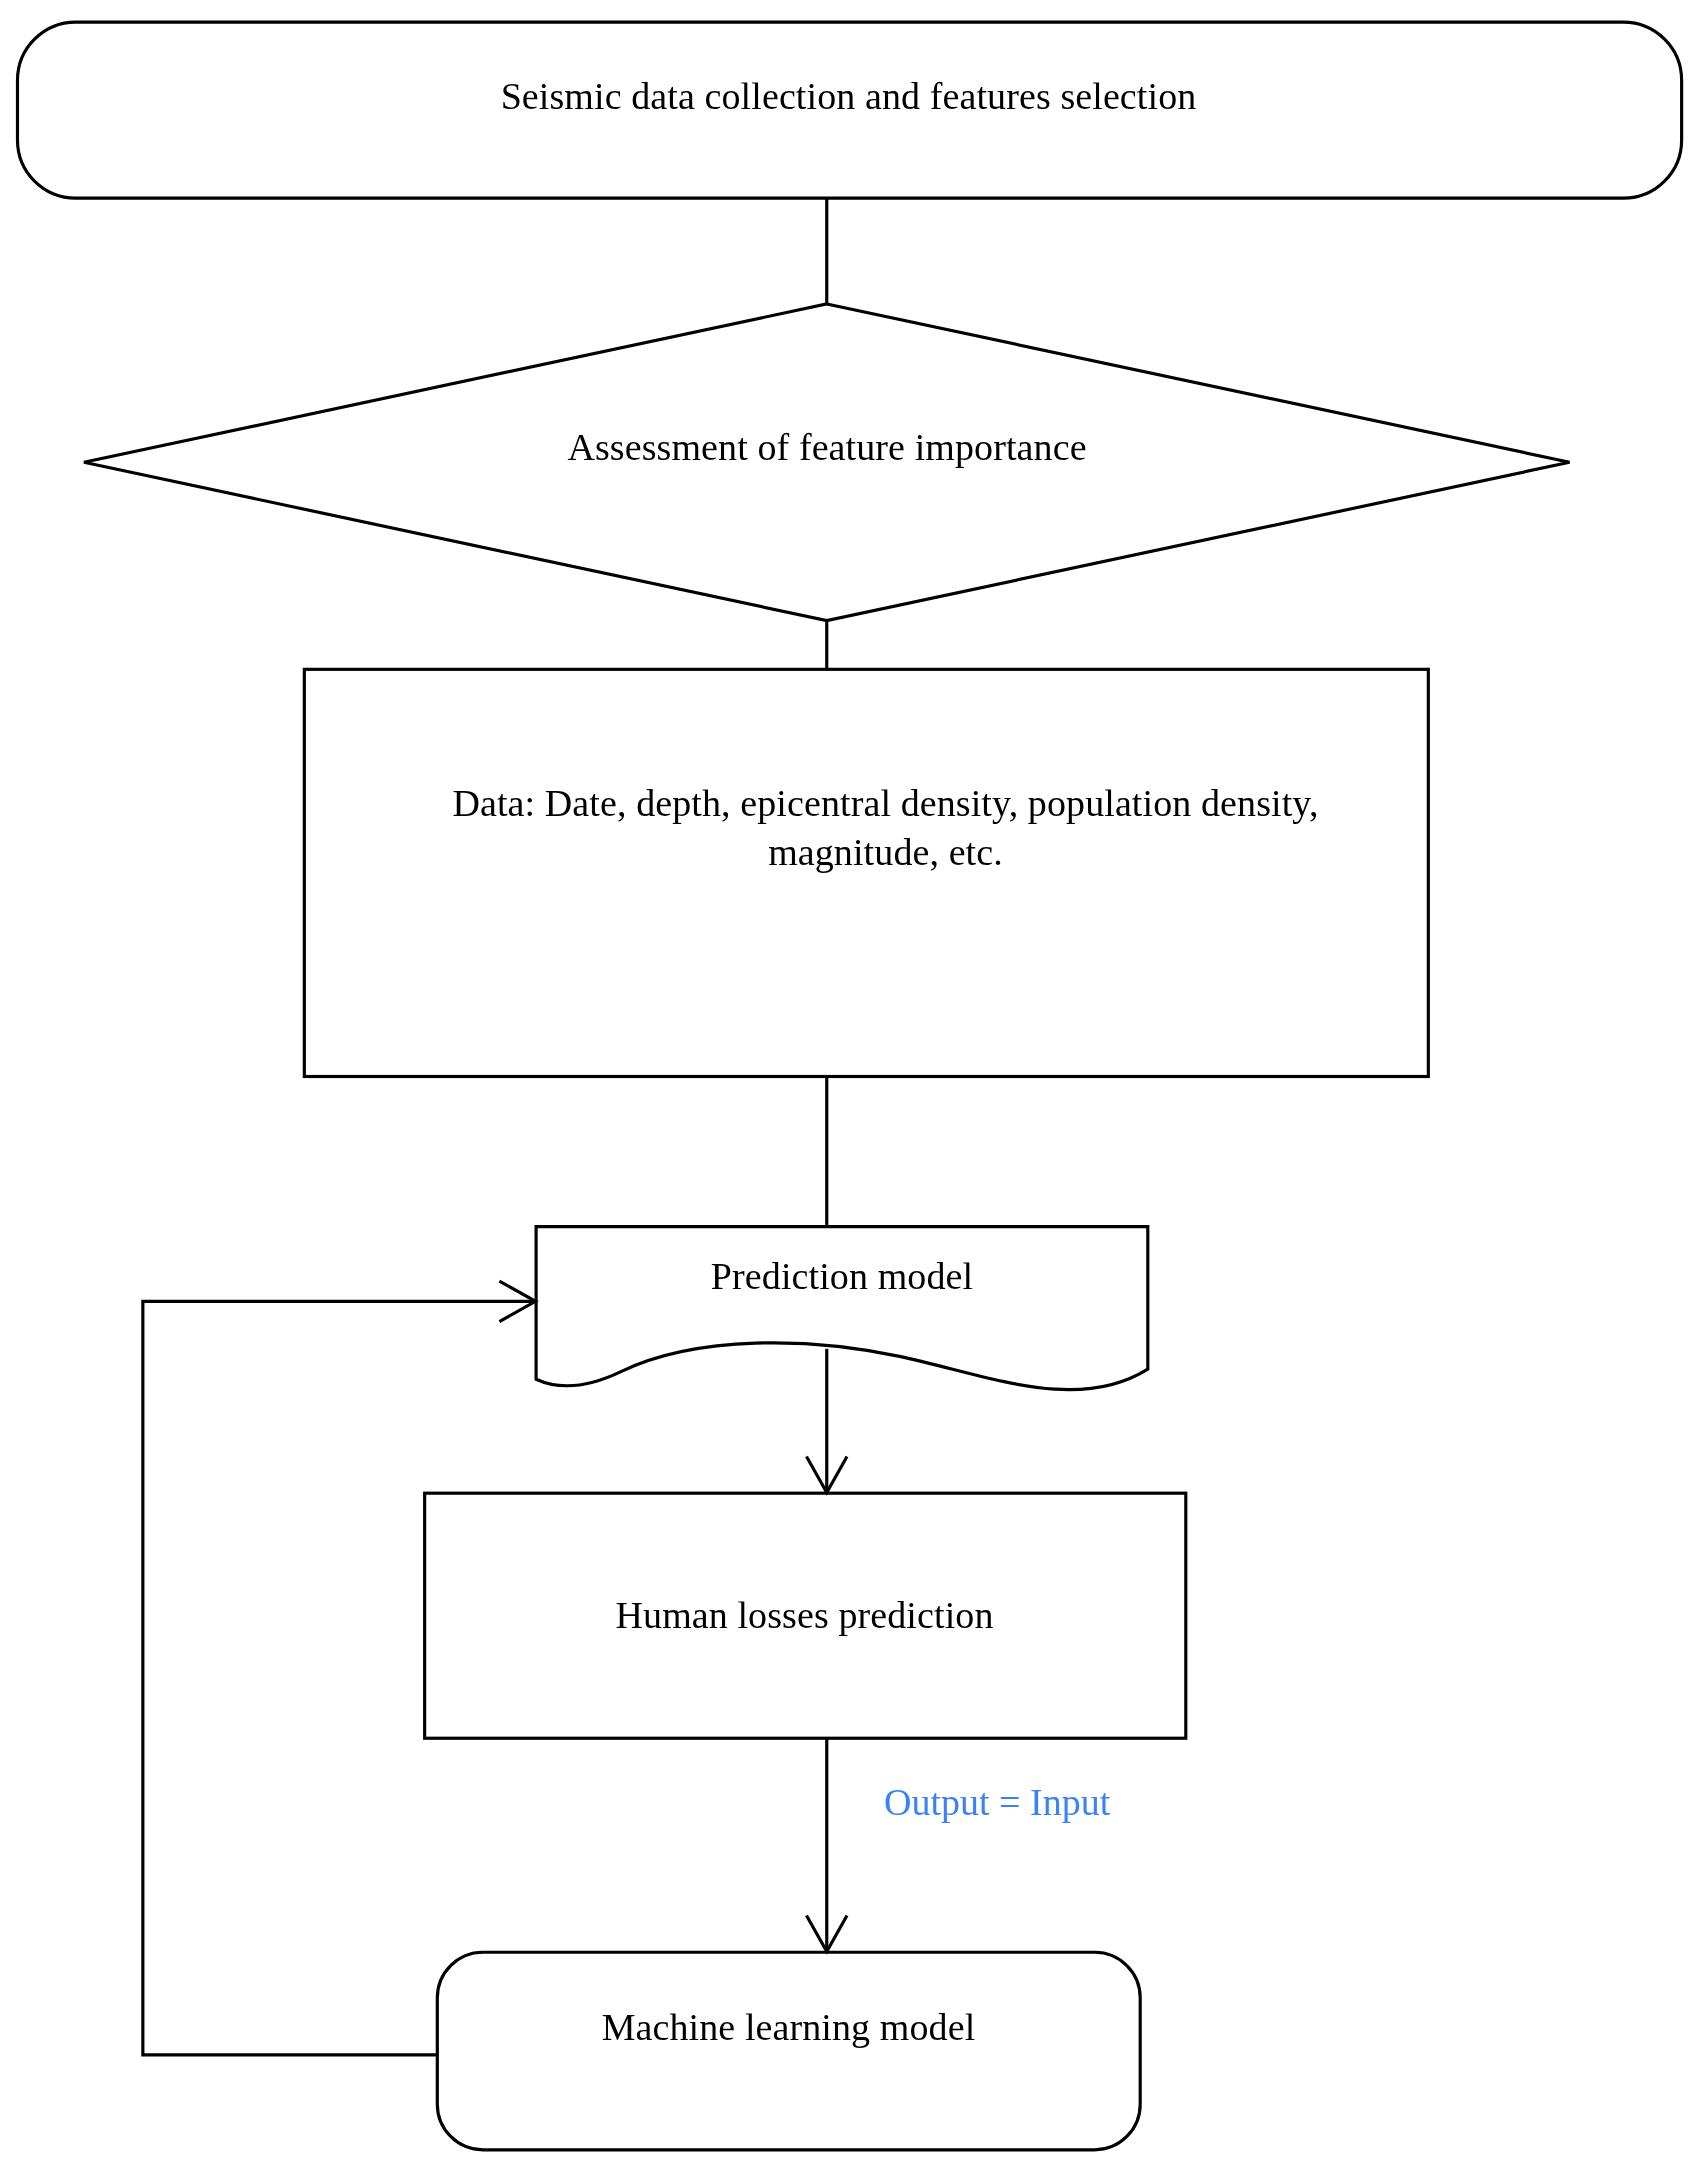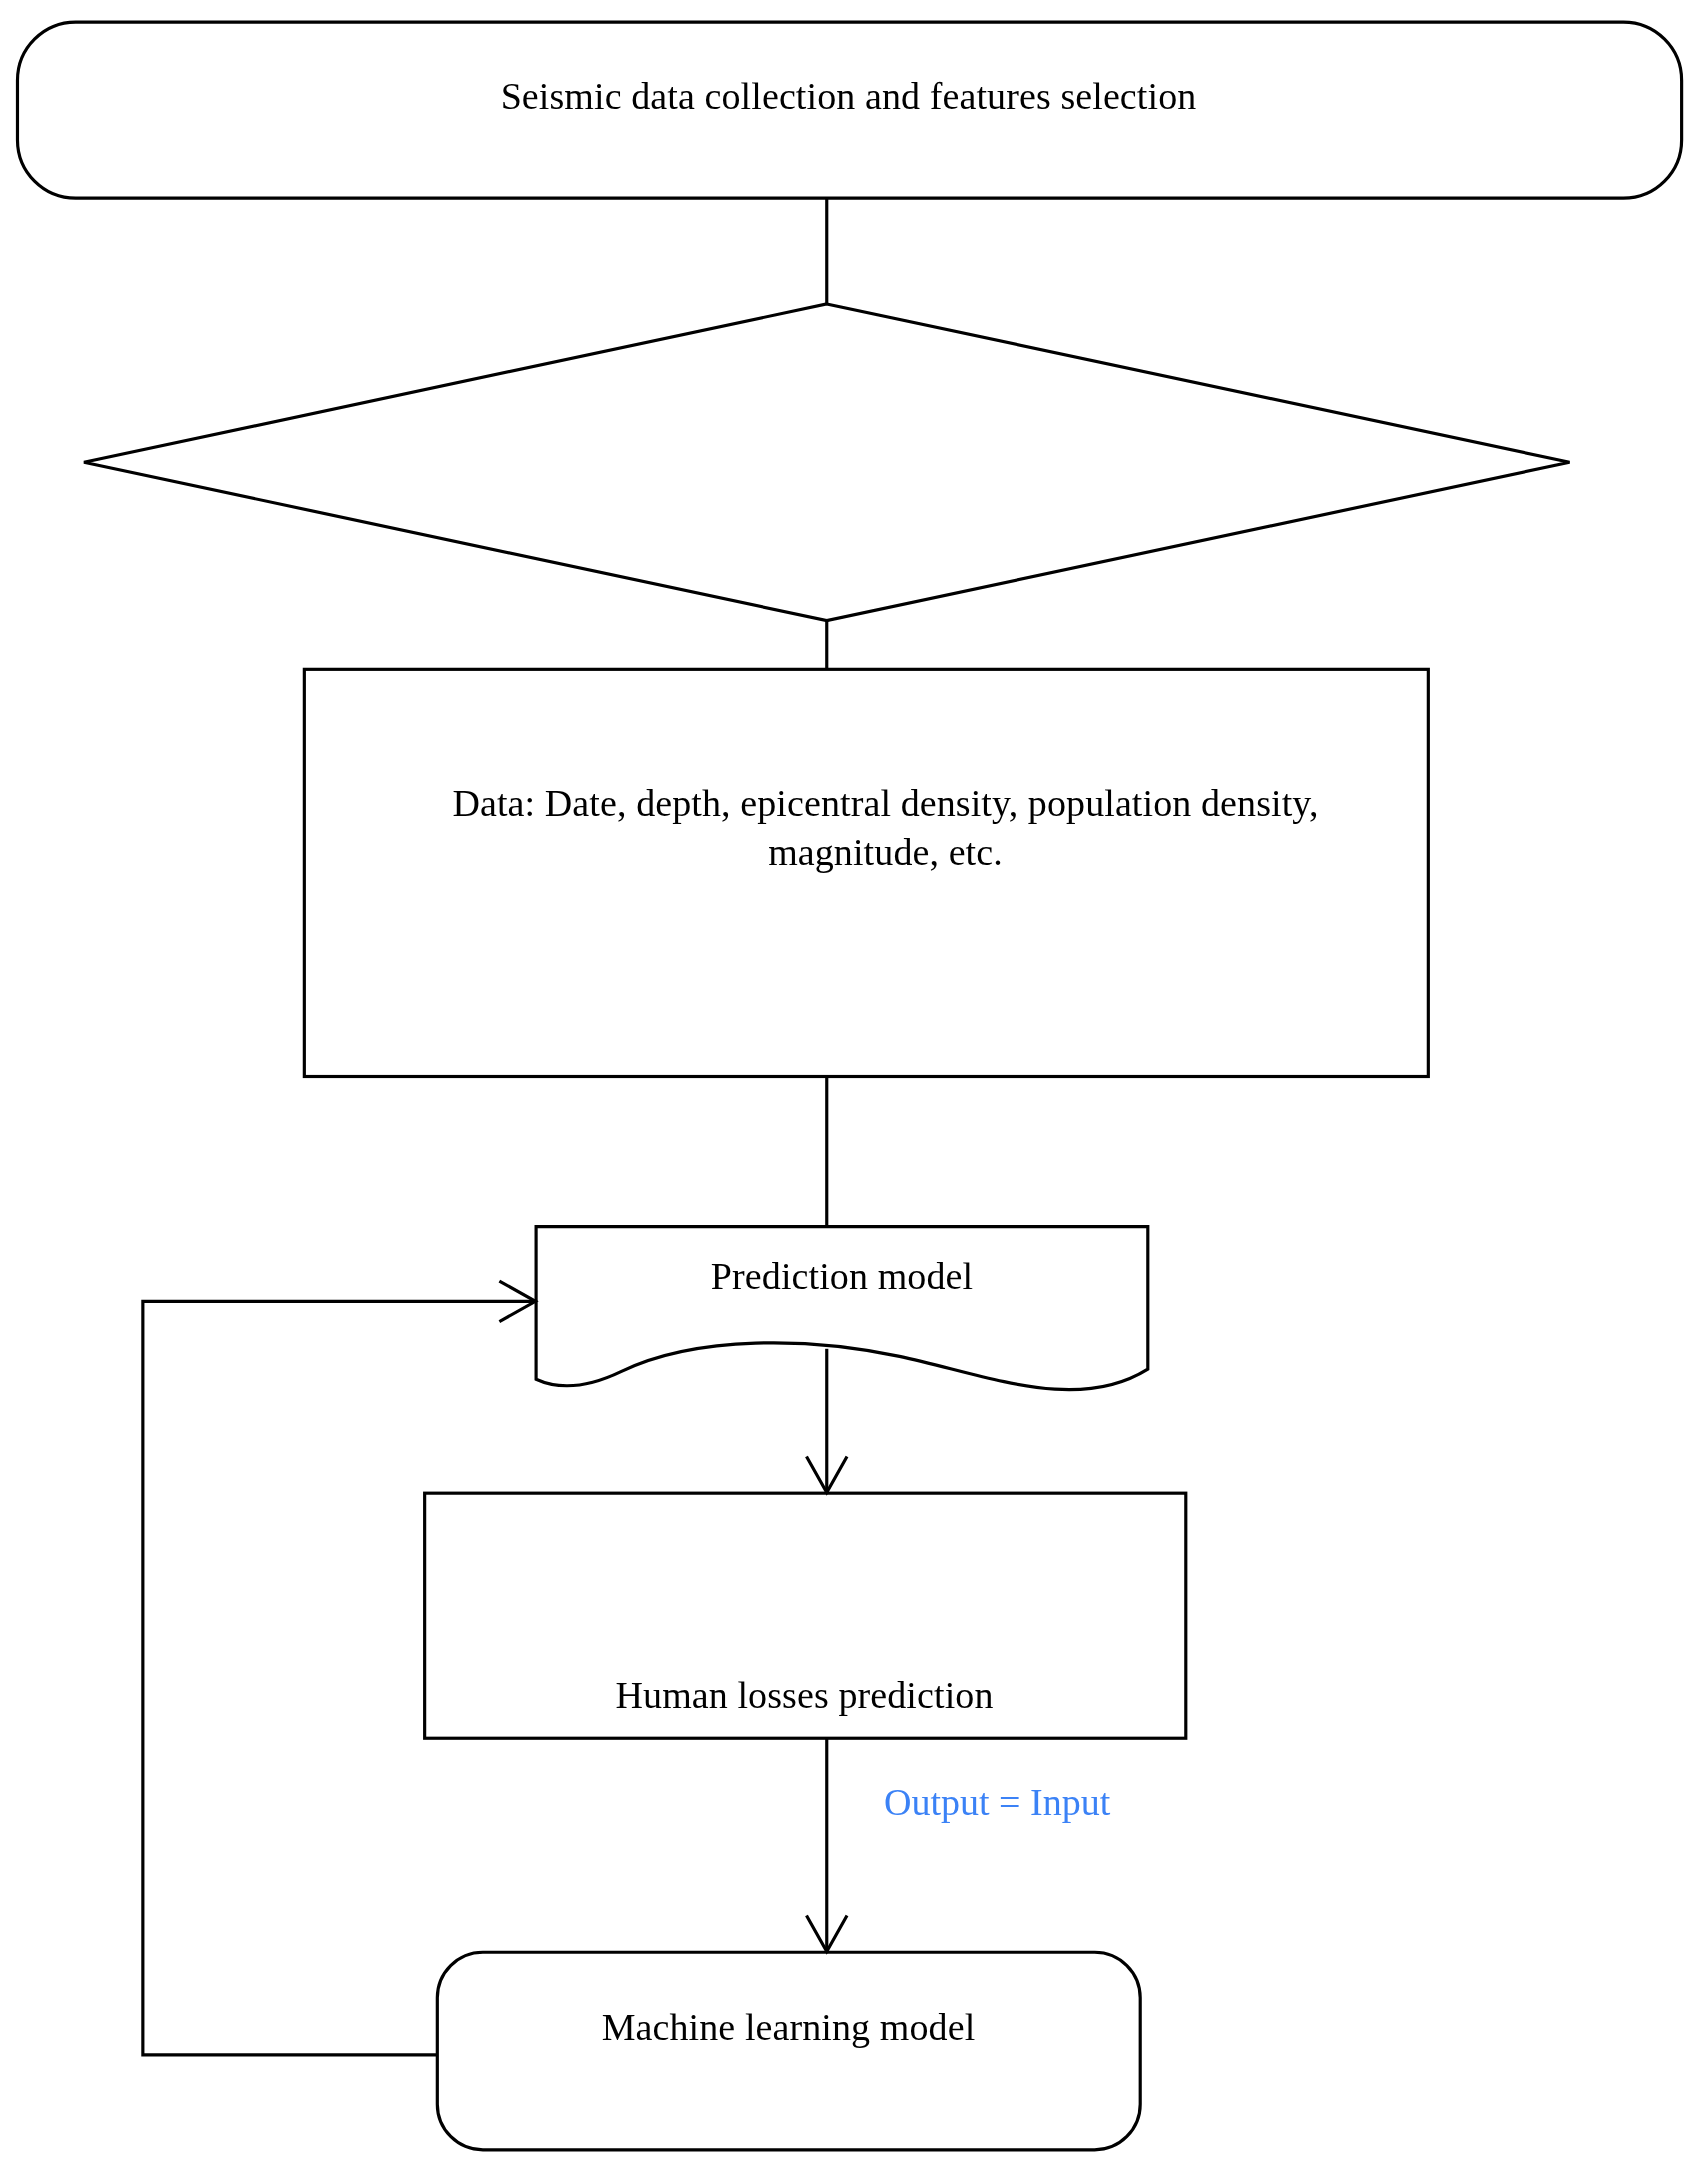--- a/index.html
+++ b/index.html
@@ -95,25 +95,26 @@
     <path class="connector" d="M 1305 2745 L 1305 3080"></path>
     <path class="connector" d="M 1273 3025 L 1305 3082 L 1337 3025"></path>
 
     <path class="connector" d="M 690 3245 L 225 3245 L 225 2055 L 843 2055"></path>
     <path class="connector" d="M 788 2023 L 845 2055 L 788 2087"></path>
 
   </svg>
 
   <div class="node-label centered-label" style="left:76px; top:8px; width:1545px; height:176px;">Seismic data collection and features selection</div>
 
+  <div class="node-label centered-label" style="left:257px; top:412px; width:1140px; height:70px;">Assessment of feature importance</div>
 
   <div class="node-label left-label" style="left:436px; top:779px; width:899px;">Data: Date, depth, epicentral density, population density, magnitude, etc.</div>
 
   <div class="node-label centered-label" style="left:536px; top:1241px; width:612px; height:70px;">Prediction model</div>
 
-  <div class="node-label centered-label" style="left:424px; top:1660px; width:761px; height:70px;">Human losses prediction</div>
+  <div class="node-label centered-label" style="left:424px; top:1580px; width:761px; height:70px;">Human losses prediction</div>
 
   <div class="node-label centered-label" style="left:437px; top:1992px; width:703px; height:70px;">Machine learning model</div>
 
   <div class="edge-label" style="left:884px; top:1780px;">Output = Input</div>
 
 </div>
 
 
 </body></html>

